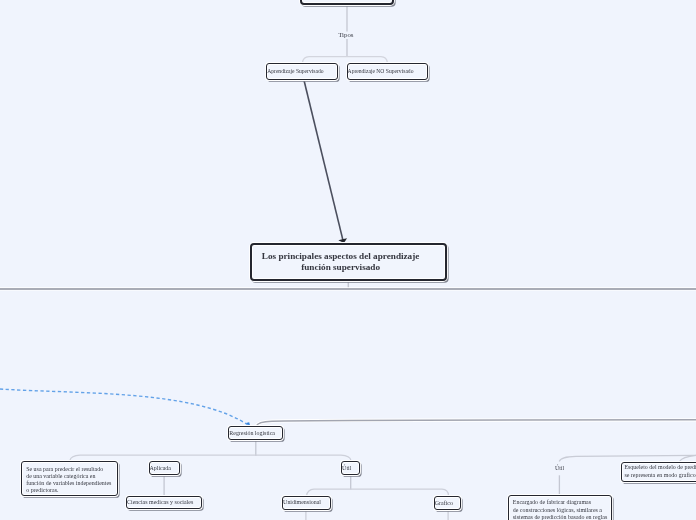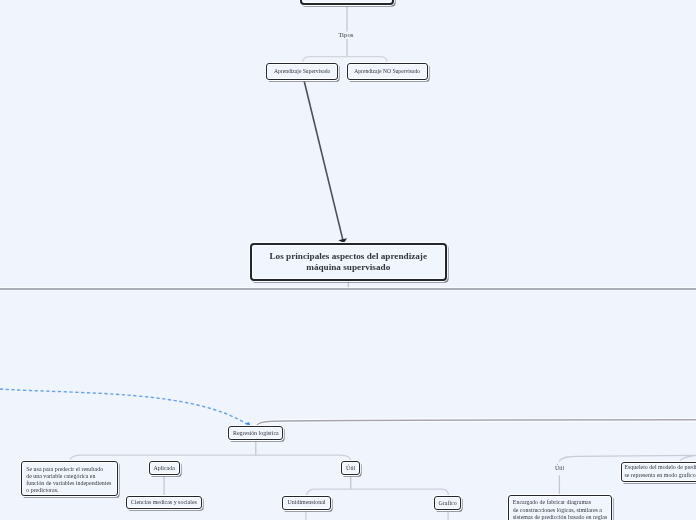--- a/index.html
+++ b/index.html
@@ -3,21 +3,21 @@
 <meta charset="utf-8">
 <style>
   html,body{margin:0;padding:0;}
   body{width:696px;height:520px;background:#f0f4fd;overflow:hidden;
        font-family:"Liberation Serif",serif;color:#2a2c38;
        -webkit-font-smoothing:antialiased;}
   #stage{position:relative;width:696px;height:520px;overflow:hidden;transform:translateZ(0);}
   svg.edges{position:absolute;left:0;top:0;width:696px;height:520px;pointer-events:none;}
   .node{position:absolute;box-sizing:border-box;background:#f1f5fd;
         border:1.5px solid #24262f;border-radius:3px;
-        display:flex;align-items:center;justify-content:center;text-align:center;
+        display:flex;align-items:center;justify-content:flex-start;text-align:center;
         color:#34363f;line-height:1.15;}
   .node.sh{box-shadow:0 0 0 0.9px #ffffff, inset 0 0 0 0.9px #ffffff,
             1.5px 1.7px 0 0.1px rgba(126,129,141,1);}
   .lbl{position:absolute;color:#3b3d47;white-space:nowrap;}
   .ln{display:block;white-space:nowrap;}
 </style>
 </head>
 <body>
 
 <div id="stage">
@@ -60,21 +60,21 @@
 <div class="node sh" style="left:266.2px;top:62.9px;width:72.1px;height:17.6px;font-size:5.6px;">
   <span>Aprendizaje Supervisado</span>
 </div>
 <div class="node sh" style="left:346.6px;top:62.9px;width:81.2px;height:17.6px;font-size:5.6px;">
   <span>Aprendizaje NO Supervisado</span>
 </div>
 
 <div class="node sh" style="left:249.8px;top:242.6px;width:196.9px;height:38.4px;font-size:9.2px;font-weight:bold;line-height:11px;padding:0 10px;border-width:2px;border-radius:4px;">
   <span>
         <span class="ln">Los principales aspectos del aprendizaje</span>
-        <span class="ln">máquina supervisado</span>
+        <span class="ln">función supervisado</span>
       </span>
 </div>
 
 <div class="node sh" style="left:228.3px;top:426.3px;width:55.1px;height:13.9px;font-size:5.95px;">
   <span>Regresión logística</span>
 </div>
 
 <div class="node sh" style="left:21px;top:461.2px;width:96.7px;height:34.8px;font-size:5.95px;line-height:7.2px;padding:3.6px 4.2px 0;text-align:left;justify-content:flex-start;align-items:flex-start;">
   <span>
         <span class="ln">Se usa para predecir el resultado</span>

